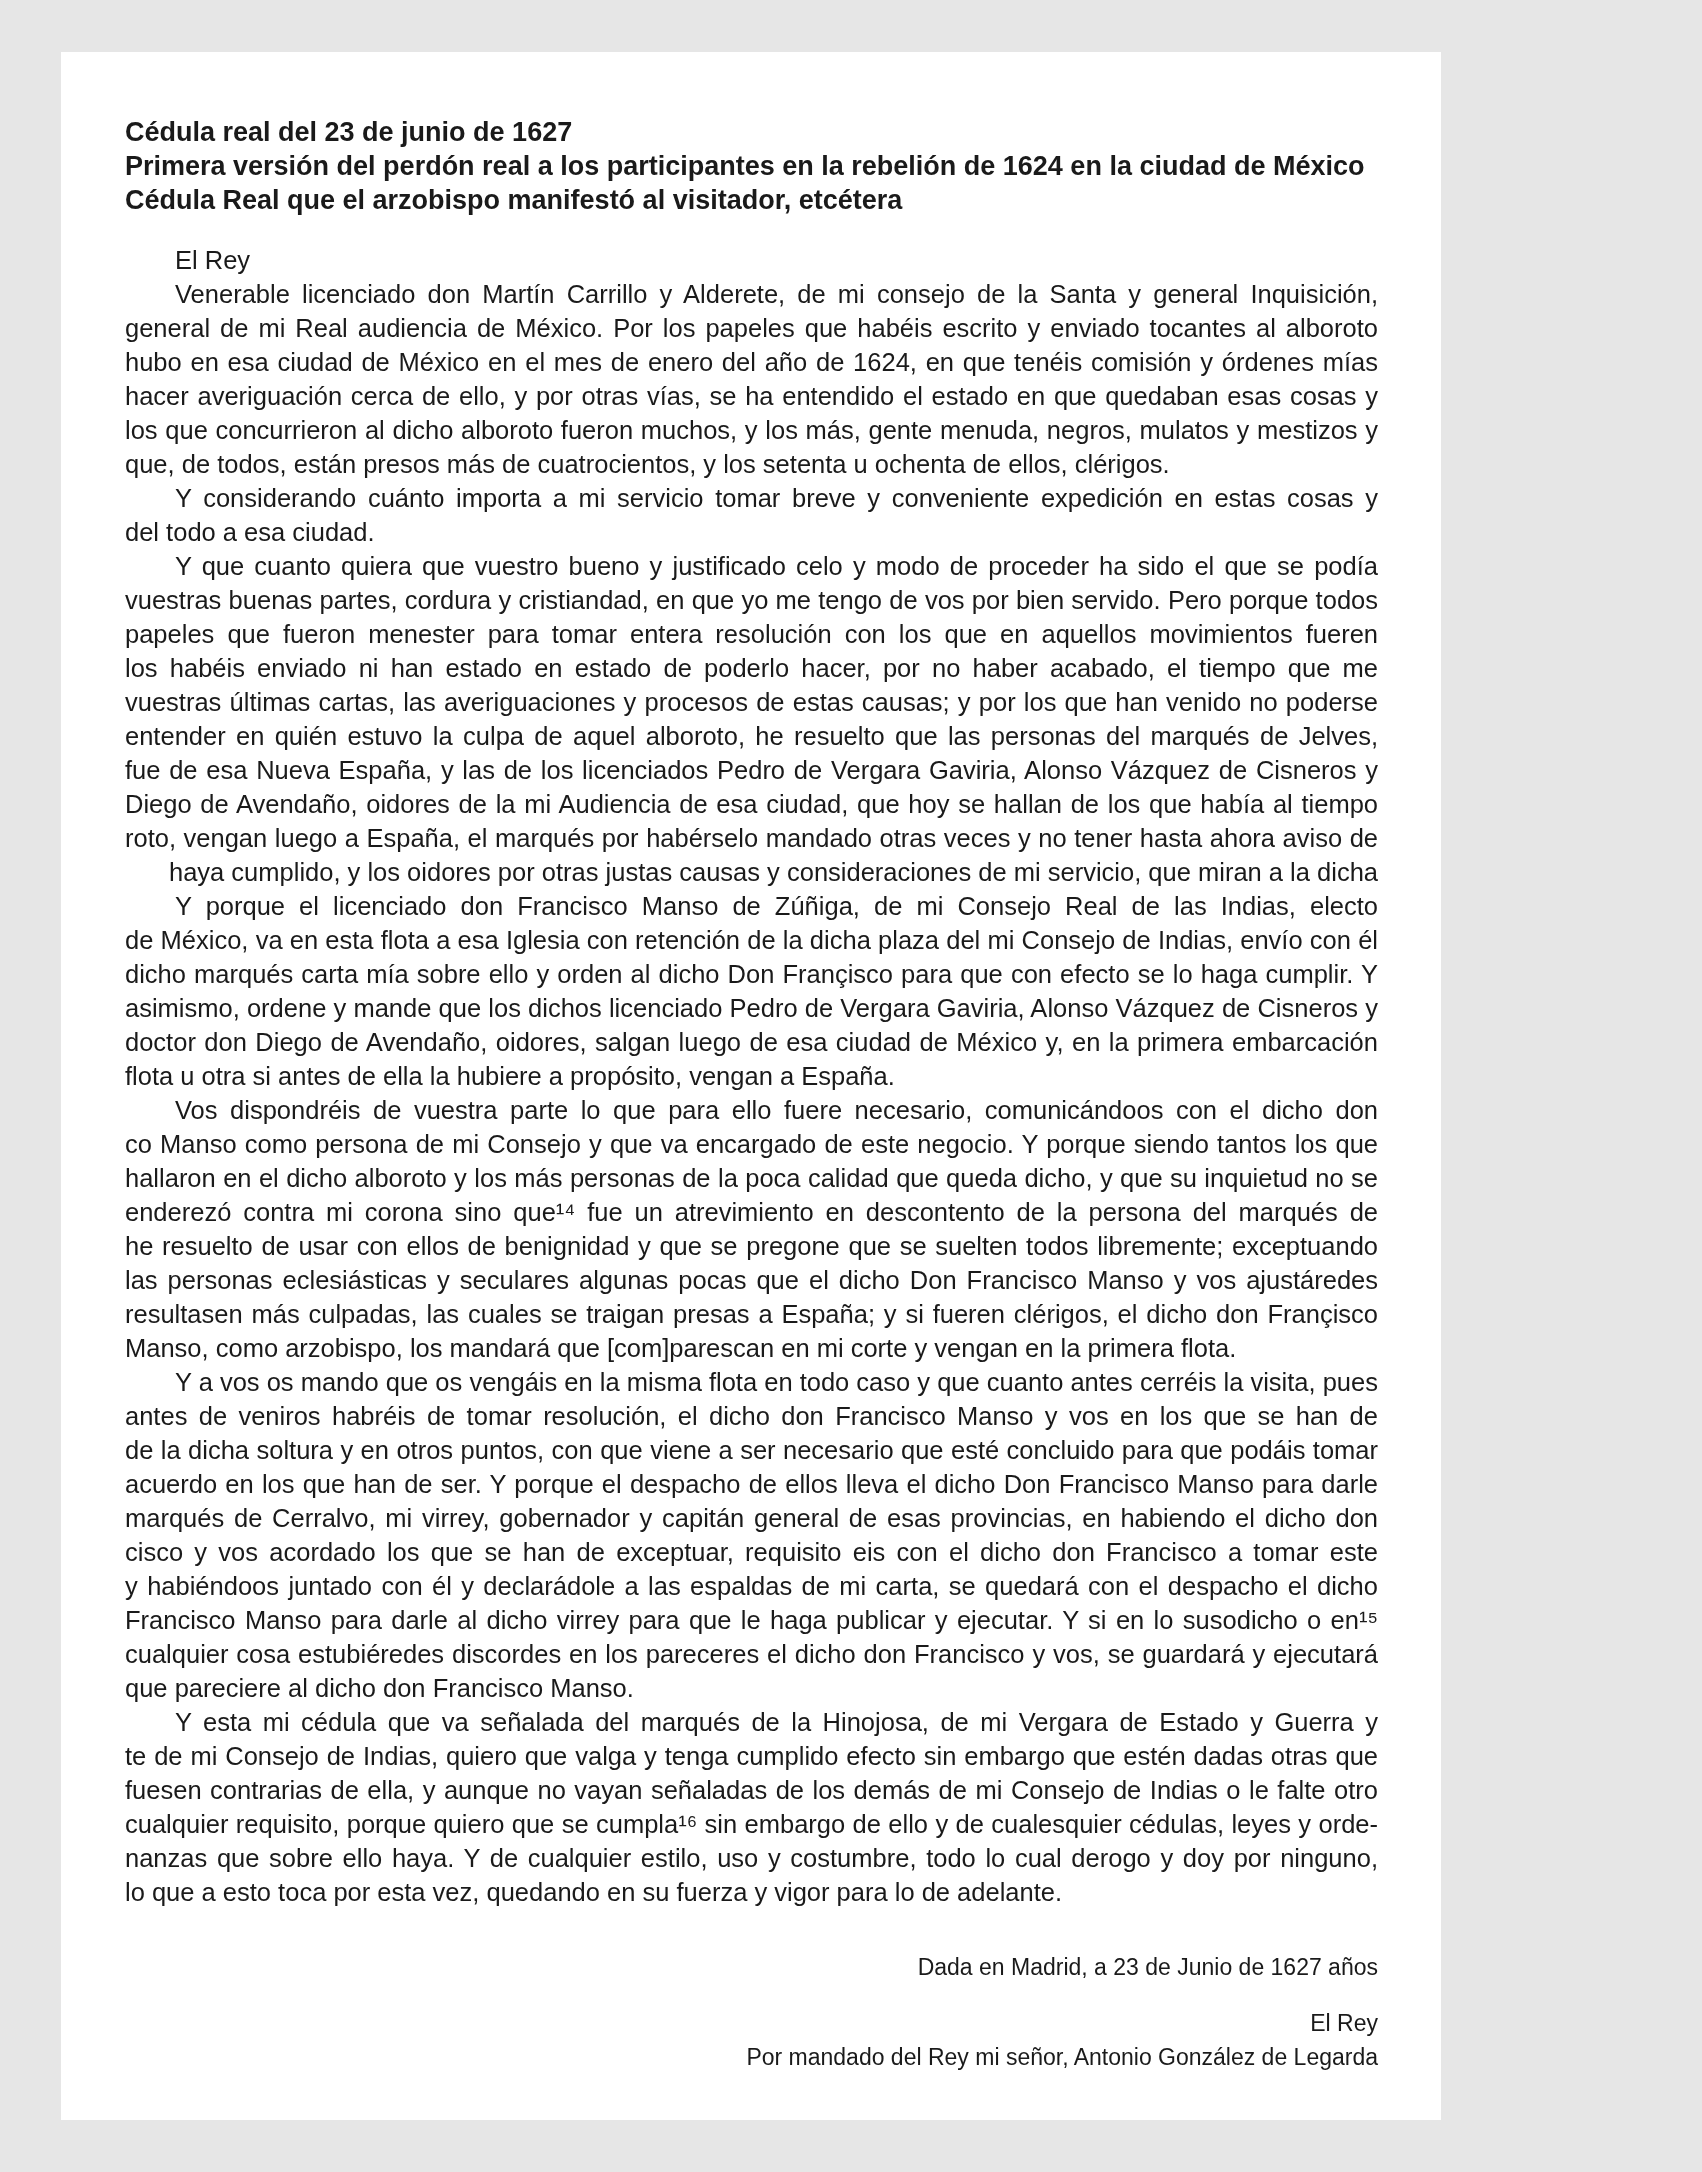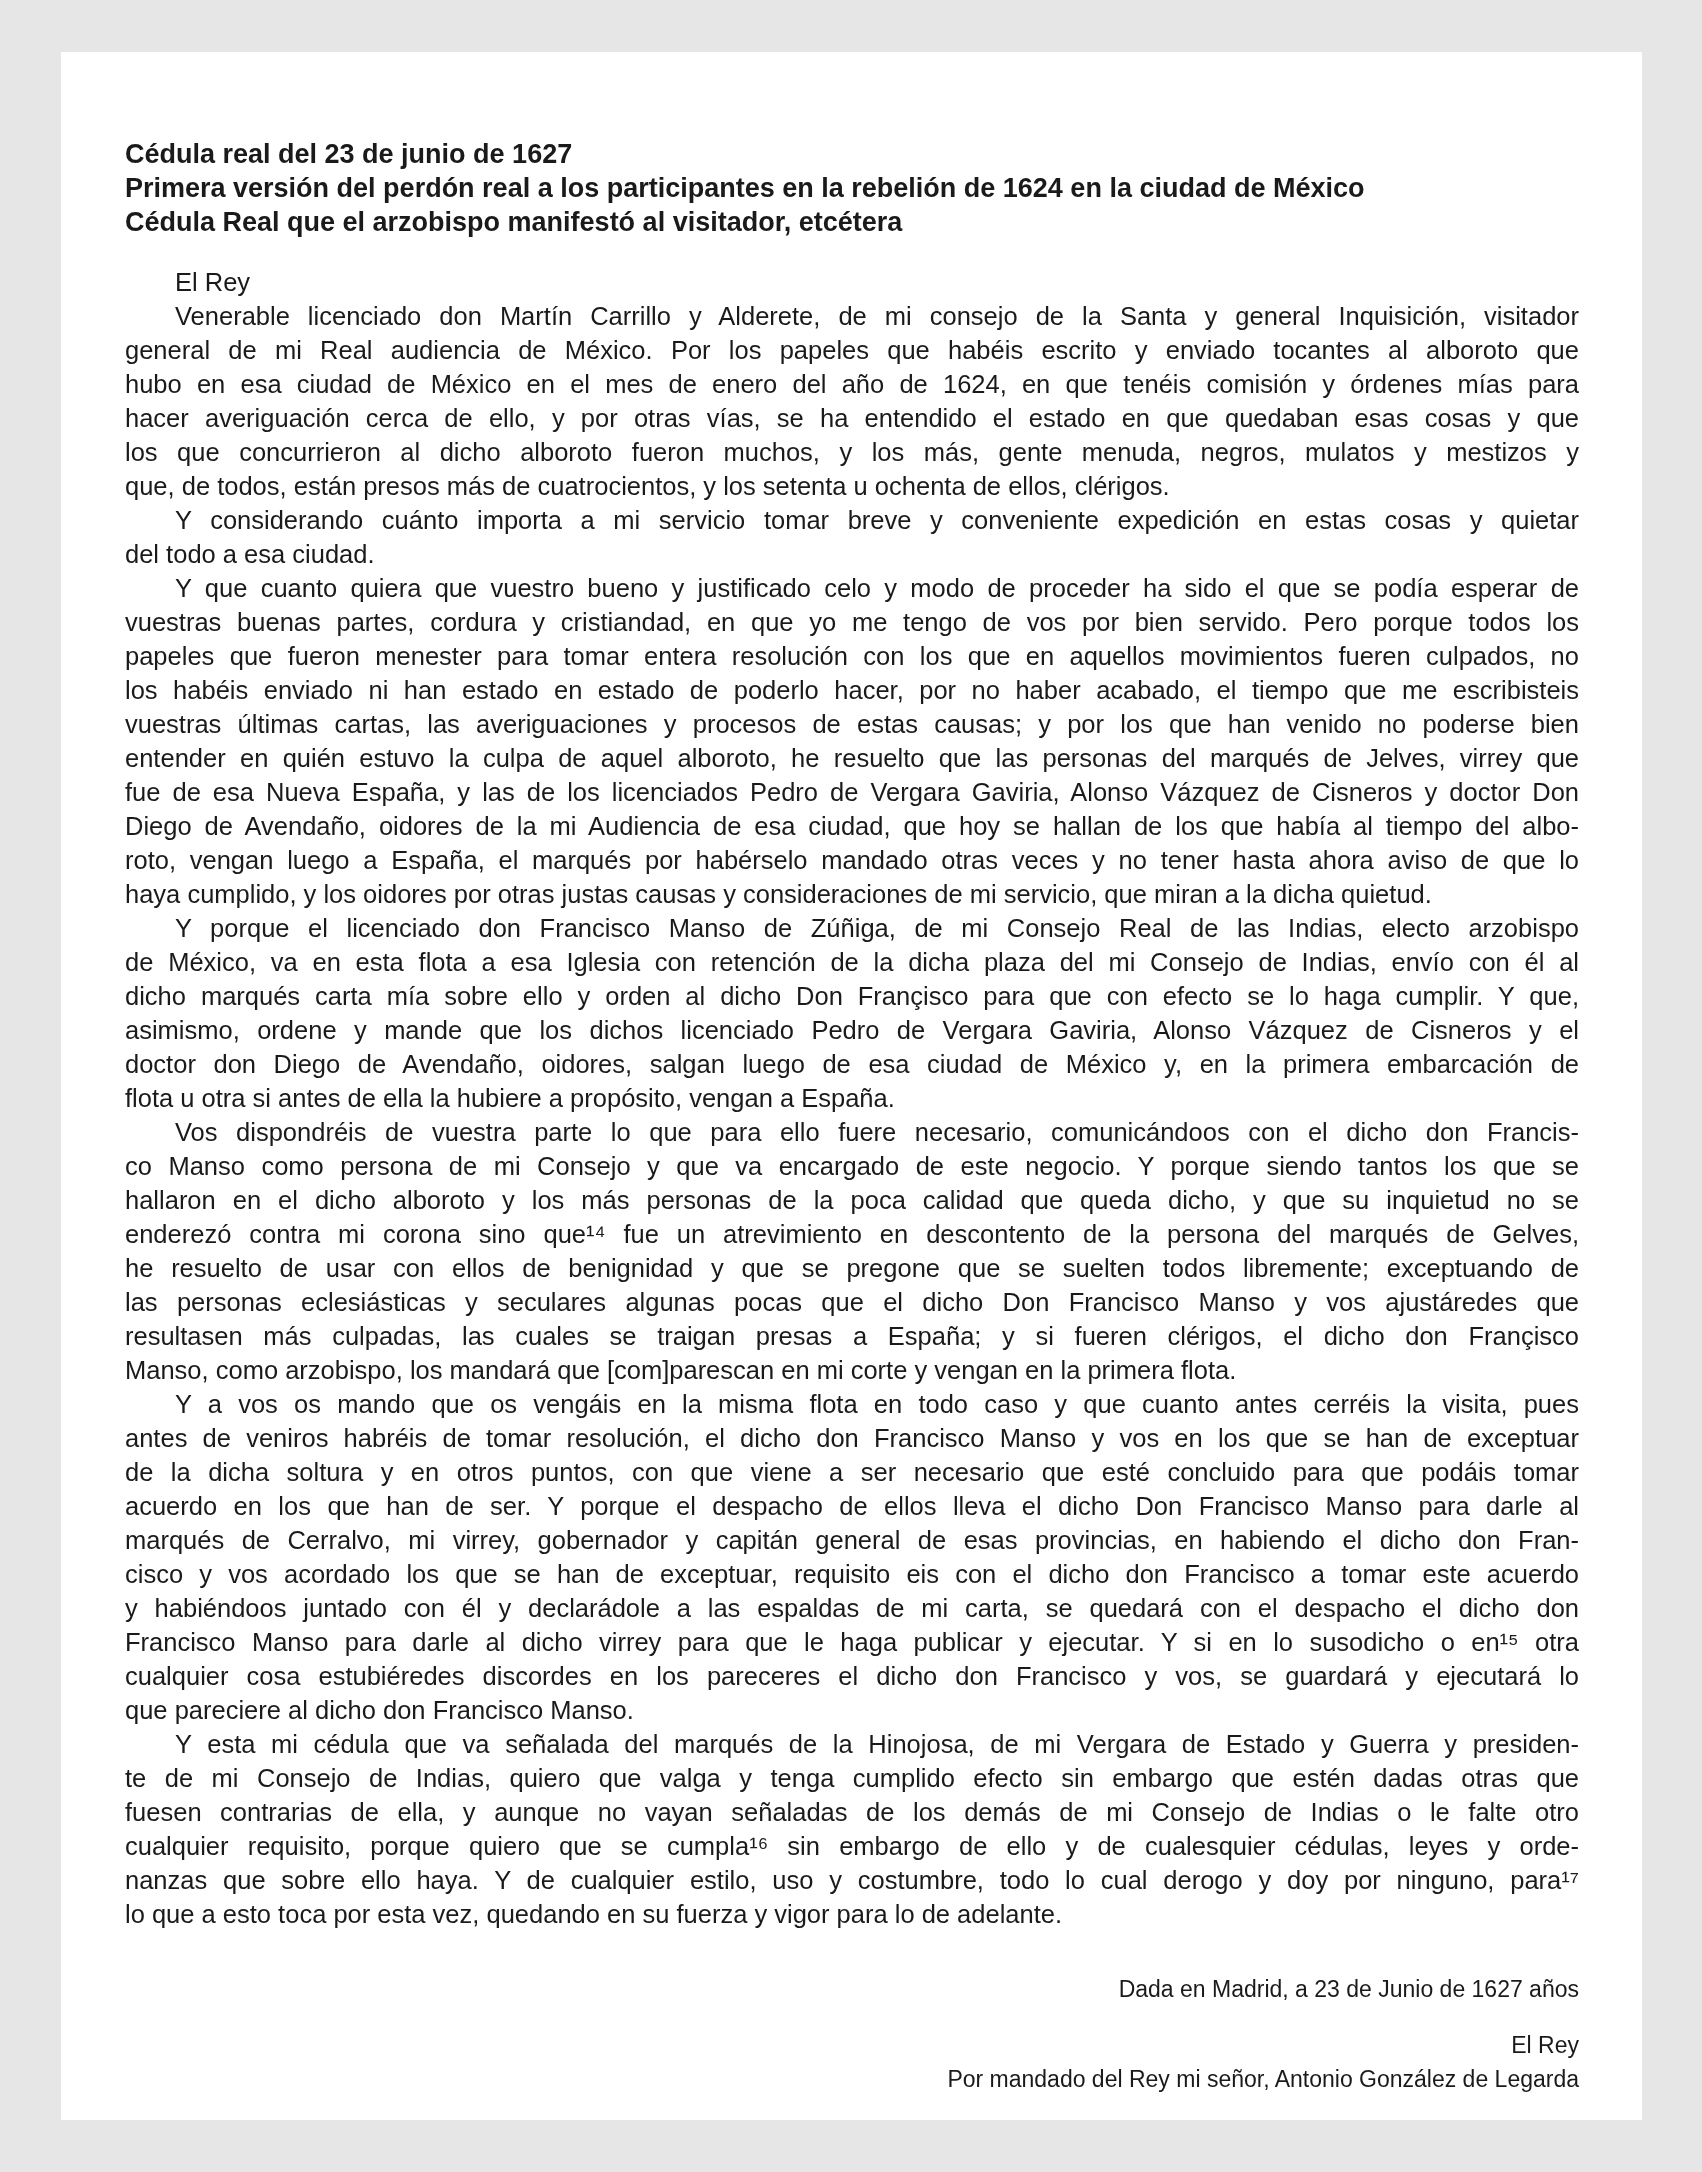--- a/index.html
+++ b/index.html
@@ -7,25 +7,25 @@
     position: relative;
     width: 1702px;
     height: 2172px;
     background: #e6e6e6;
     font-family: "Liberation Sans", sans-serif;
   }
   .paper {
     position: absolute;
     left: 61px;
     top: 52px;
-    width: 1581px;
+    width: 1380px;
     height: 2068px;
     background: #ffffff;
     box-sizing: border-box;
-    padding: 85px 63px 0 64px;
+    padding: 63px 63px 0 64px;
     color: #1a1a1a;
   }
   .title-line {
     font-weight: bold;
     font-size: 27px;
     line-height: 34px;
     white-space: nowrap;
     overflow: hidden;
   }
   .salutation {

